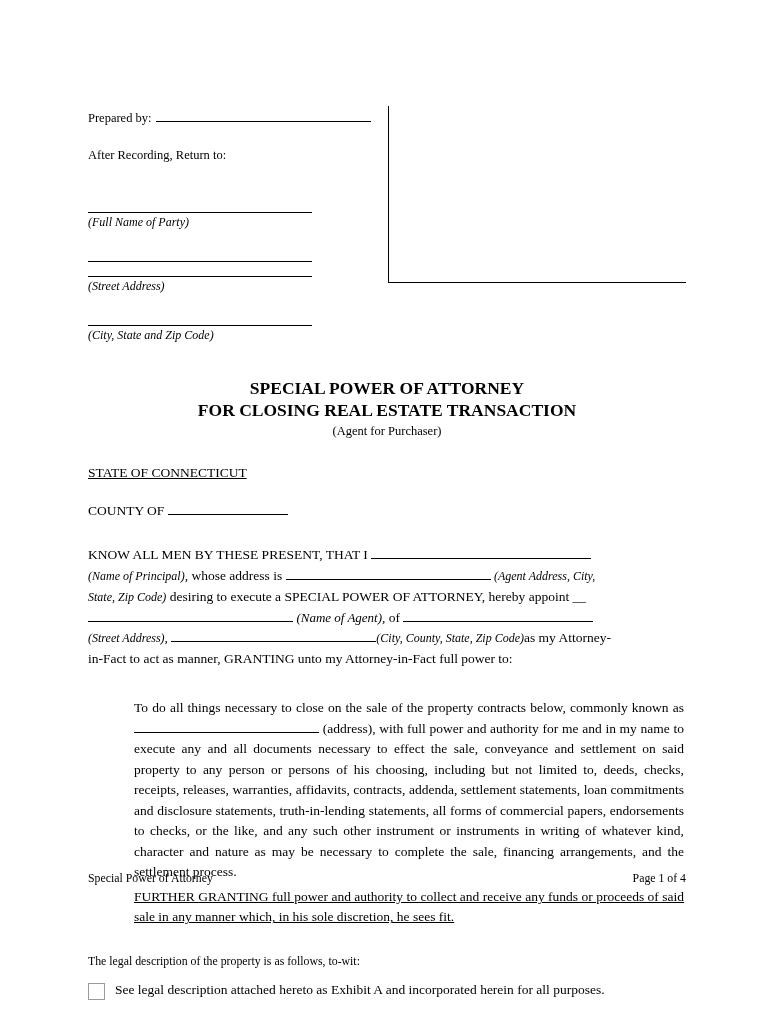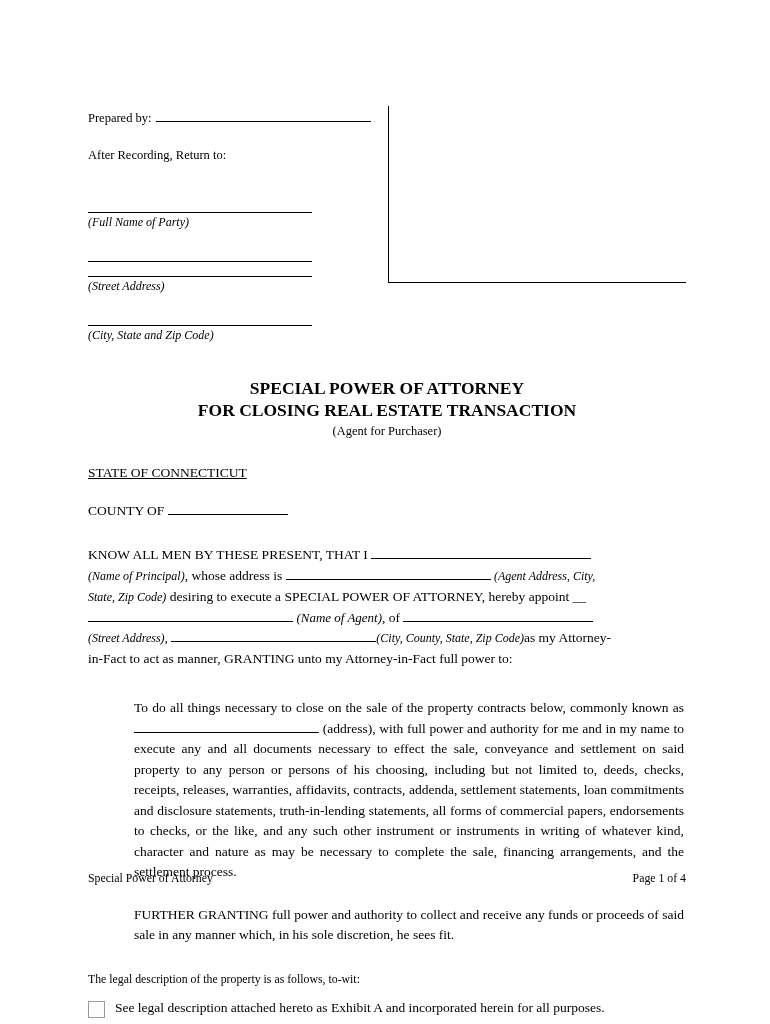--- a/index.html
+++ b/index.html
@@ -159,21 +159,22 @@
     margin-right: 2px;
     margin-top: 28px;
   }
   .indent-para .rule-addr {
     display: inline-block;
     width: 185px;
     border-bottom: 1px solid #000;
     height: 11px;
   }
   .indent-para.second {
-    margin-top: 22px;
+    margin-top: 4px;
+    text-decoration: underline;
   }
 
   .legal-desc-intro {
     font-size: 11.8px;
     margin-top: 26px;
   }
 
   .checkbox-row {
     display: flex;
     align-items: flex-start;

